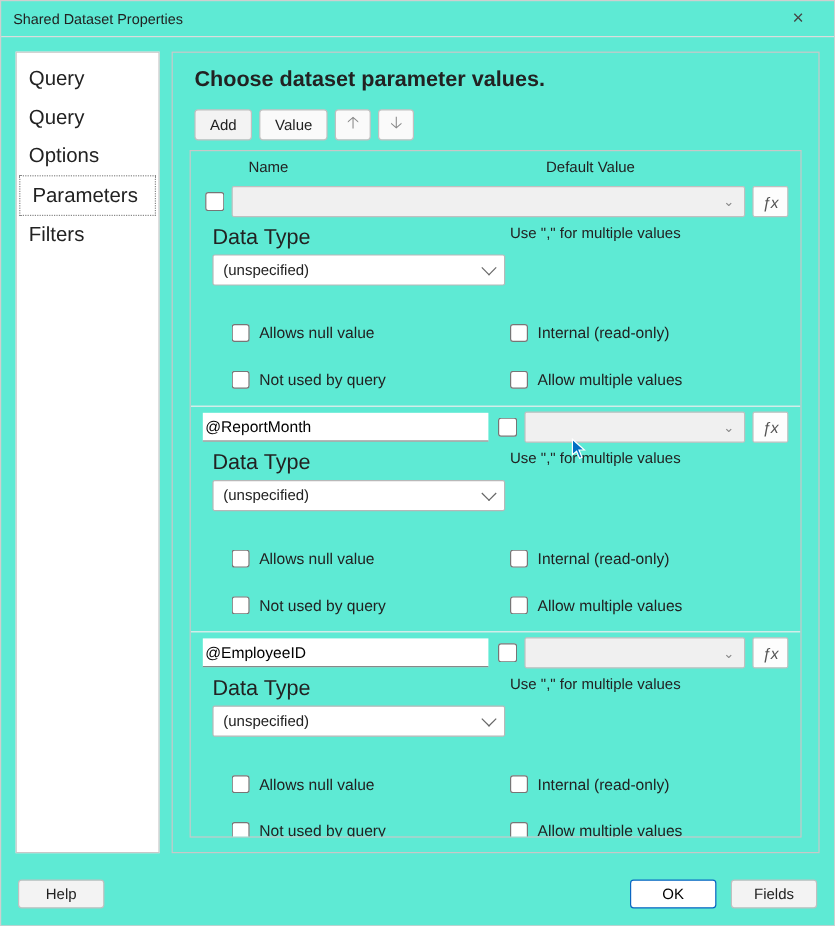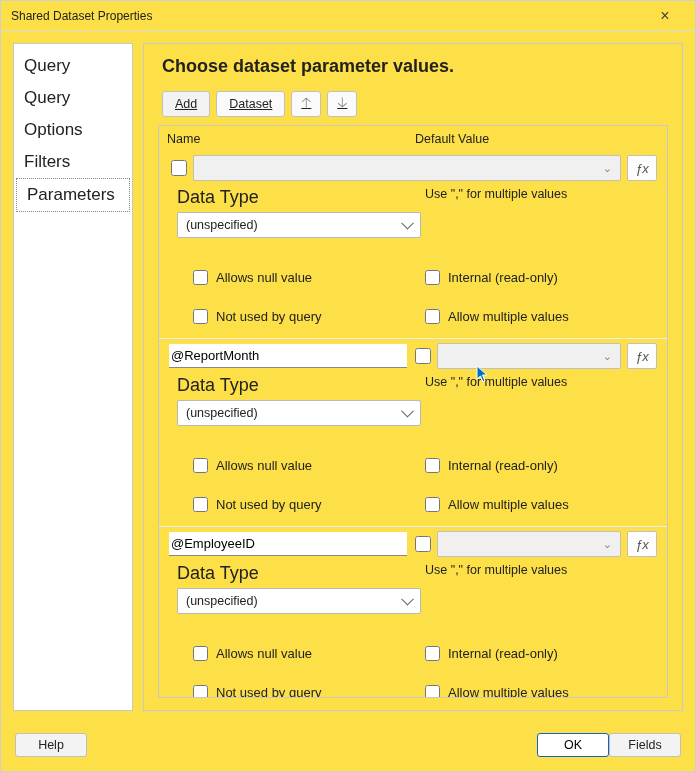--- a/index.html
+++ b/index.html
@@ -1,32 +1,32 @@
 <!DOCTYPE html>
 <html><head>
   <meta charset="utf-8">
   <style>
     * { box-sizing: border-box; margin: 0; padding: 0; font-family: "Segoe UI", Tahoma, sans-serif; }
     body { width: 696px; height: 772px; background: #fff; overflow: hidden; font-size: 13px; color: #222; }
-    .dialog { width: 696px; height: 772px; border: 1px solid #cfcfcf; display: flex; flex-direction: column; position: relative; background: #fde047; }
+    .dialog { width: 696px; height: 772px; border: 1px solid #cfcfcf; display: flex; flex-direction: column; position: relative; background: #5eead4; }
     .titlebar { height: 30px; display: flex; align-items: center; padding: 0 10px; border-bottom: 1px solid #dcdcdc; font-size: 12px; }
     .titlebar .title { flex: 1; }
     .titlebar .close { width: 40px; text-align: center; font-size: 16px; color: #444; cursor: default; }
     .body { flex: 1; display: flex; padding: 12px; gap: 10px; overflow: hidden; }
     .sidebar { width: 120px; border: 1px solid #c8c8c8; padding: 6px 0; background: #fff; }
     .sidebar-item { padding: 6px 10px; font-size: 17px; cursor: default; }
     .sidebar-item.selected { border: 1px dotted #888; margin: 0 2px; }
     .content { flex: 1; border: 1px solid #c8c8c8; display: flex; flex-direction: column; padding: 12px 14px 12px 14px; overflow: hidden; }
     .heading { font-size: 18px; font-weight: 700; margin-bottom: 14px; padding-left: 4px; }
-    .toolbar { display: flex; gap: 6px; margin-bottom: 8px; padding-left: 4px; text-decoration: underline;}
+    .toolbar { display: flex; gap: 6px; margin-bottom: 8px; padding-left: 4px;}
     .btn { border: 1px solid #c0c0c0; background: #f3f3f3; border-radius: 3px; padding: 4px 12px; font-size: 12.5px; min-height: 24px; display: flex; align-items: center; justify-content:center;}
     .btn.ghost { background: #fafafa; }
     .btn.icon { width: 30px; padding: 0; color: #888; font-size: 14px;}
     .params-area { border: 1px solid #c8c8c8; flex: 1; overflow: hidden; }
-    .col-headers { display: flex; padding: 6px 8px 4px 8px; font-size: 12.5px; }
+    .col-headers { display: flex; padding: 6px 8px 4px 8px; font-size: 12.5px; margin-left: 40px; }
     .col-headers .col-name { width: 248px; }
     .col-headers .col-dv { flex: 1; }
     .param-block { padding: 4px 10px 14px 10px; border-top: 1px solid transparent; }
     .param-block + .param-block { border-top: 1px solid #eee; }
     .row-main { display: flex; align-items: center; gap: 6px; }
     .name-input { width: 238px; border: none; border-bottom: 1px solid #888; font-size: 13px; padding: 4px 2px; outline: none; }
     .dv-check { width: 16px; height: 16px; margin-left: 2px; }
     .dv-select { flex: 1; height: 26px; border: 1px solid #c0c0c0; background: #f0f0f0; border-radius: 2px; position: relative; color:#888; display:flex; align-items:center; justify-content:flex-end; padding-right:8px; font-size:11px;}
     .fx-btn { width: 30px; height: 26px; border: 1px solid #c0c0c0; border-radius: 2px; background: #fdfdfd; display: flex; align-items: center; justify-content: center; font-style: italic; font-size: 13px; font-family: Georgia, serif; color: #555; }
     .sub-row { display: flex; margin-top: 6px; }
@@ -34,21 +34,21 @@
     .sub-right { flex: 1; }
     .dt-label { font-size: 18px; }
     .dt-select { width: 244px; height: 26px; border: 1px solid #b8b8b8; border-radius: 2px; background: #fff; display: flex; align-items: center; padding: 4px 8px; position: relative; margin-top: 4px; font-size: 12.5px;}
     .dt-select::after { content: ""; position: absolute; right: 8px; top: 50%; width: 8px; height: 8px; border-right: 1px solid #666; border-bottom: 1px solid #666; transform: translateY(-70%) rotate(45deg); }
     .hint { font-size: 12.5px; }
     .check-line { display: flex; align-items: center; gap: 8px; margin-top: 24px; }
     .check-line input { width: 15px; height: 15px; }
     .check-grid { display: flex; margin-top: 8px; }
     .check-col-left { width: 256px; padding-left: 24px; }
     .check-col-right { flex: 1; }
-    .footer { display: flex; padding: 10px 14px 14px 14px; gap: 0; }
+    .footer { display: flex; padding: 10px 14px 14px 14px; gap: 12px; }
     .footer .spacer { flex: 1; }
     .footer .fbtn { min-width: 72px; text-align: center; justify-content:center;}
     .btn.primary { border-color: #0a66c2; background: #fff; color: #000; }
     .cursor { position: absolute; left: 475px; top: 364px; width: 14px; height: 18px; pointer-events:none;}
   </style>
 </head>
 <body>
 
 <div class="dialog">
 
@@ -56,30 +56,30 @@
     <span class="title">Shared Dataset Properties</span>
     <span class="close">×</span>
   </div>
 
   <div class="body">
 
     <div class="sidebar">
       <div class="sidebar-item">Query</div>
       <div class="sidebar-item">Query</div>
       <div class="sidebar-item">Options</div>
+      <div class="sidebar-item selected">Parameters</div>
       <div class="sidebar-item">Filters</div>
-      <div class="sidebar-item selected">Parameters</div>
     </div>
 
     <div class="content">
       <div class="heading">Choose dataset parameter values.</div>
 
       <div class="toolbar">
         <div class="btn">Add</div>
-        <div class="btn ghost">Dataset</div>
+        <div class="btn ghost">Value</div>
         <div class="btn ghost icon">
           <span>🡡</span>
         </div>
         <div class="btn ghost icon">
           <span>🡣</span>
         </div>
       </div>
 
       <div class="params-area">
         <div class="col-headers">

